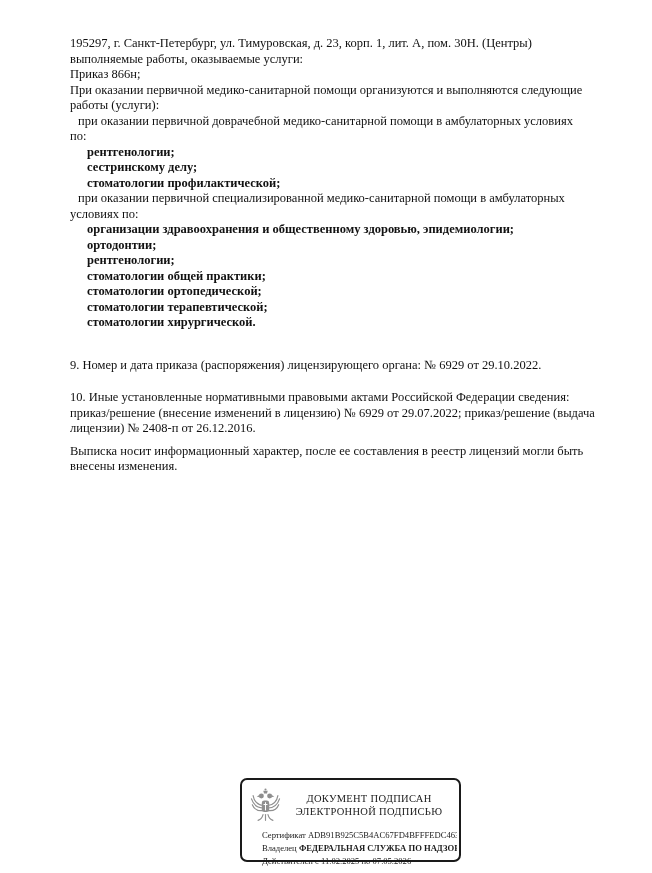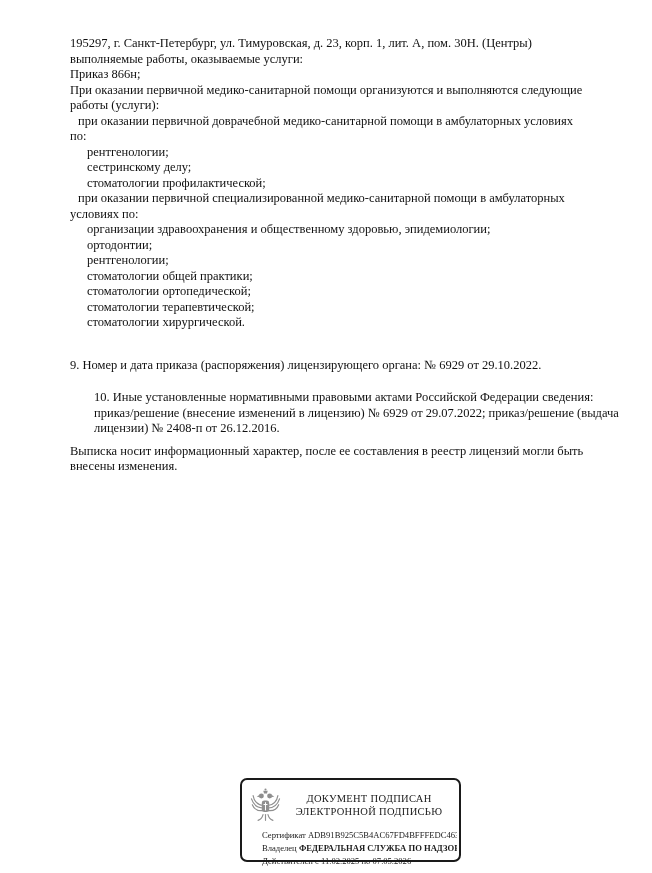--- a/index.html
+++ b/index.html
@@ -18,26 +18,26 @@
   .doc-text {
     position: absolute;
     left: 70px; top: 36px;
     width: 522px;
     font-size: 12.5px;
     line-height: 15.5px;
     color: #111111;
   }
   .para { margin: 0; }
   .para-9    { margin-top: 27px; }
-  .para-10   { margin-top: 17px; margin-left: 24px; }
+  .para-10   { margin-top: 17px; }
   .para-note { margin-top: 7px; }
   .line { white-space: nowrap; }
   .indent-0 { padding-left: 0; }
   .indent-1 { padding-left: 8px; }
-  .indent-2 { padding-left: 17px; }
+  .indent-2 { padding-left: 17px; font-weight: bold; }
 
   
   .stamp {
     position: absolute;
     left: 240px; top: 778px;
     width: 221px; height: 84px;
     box-sizing: border-box;
     border: 2px solid #1a1a1a;
     border-radius: 7px;
     background: #ffffff;

